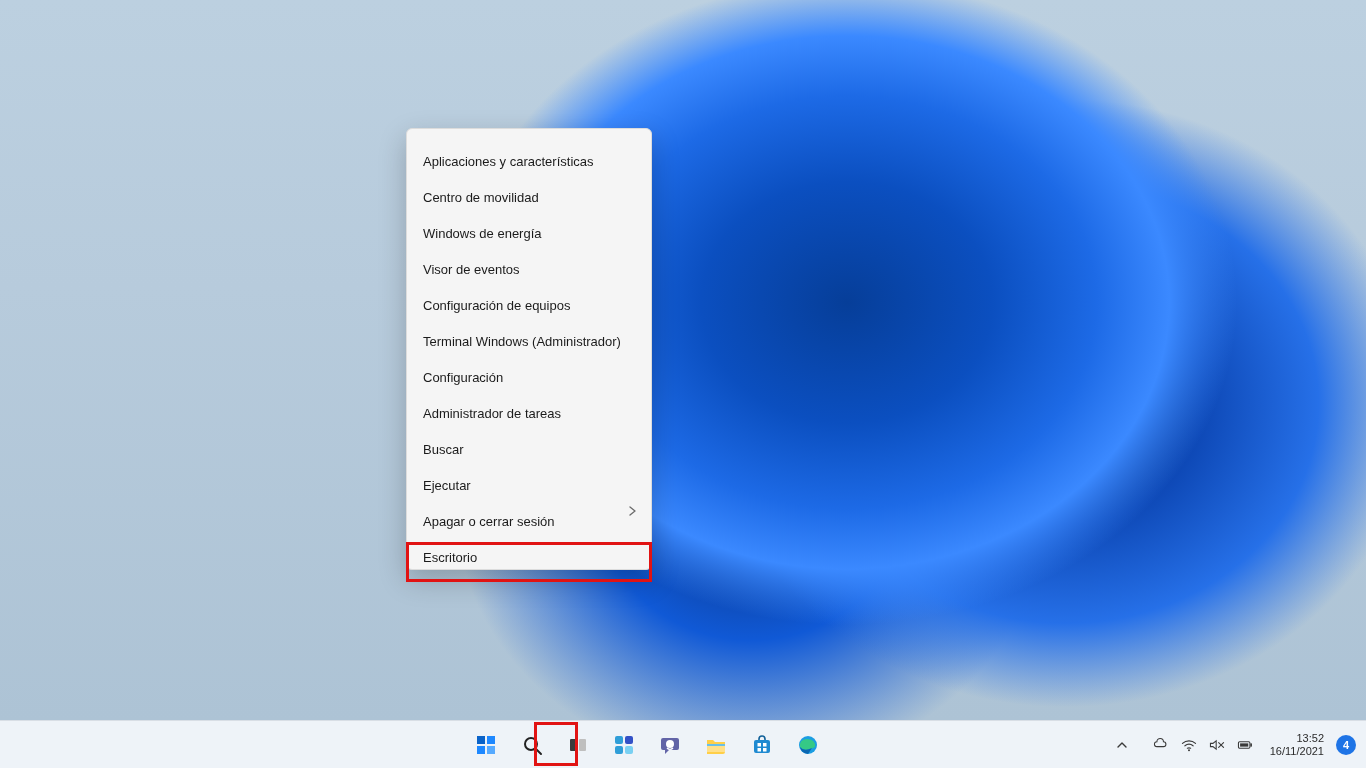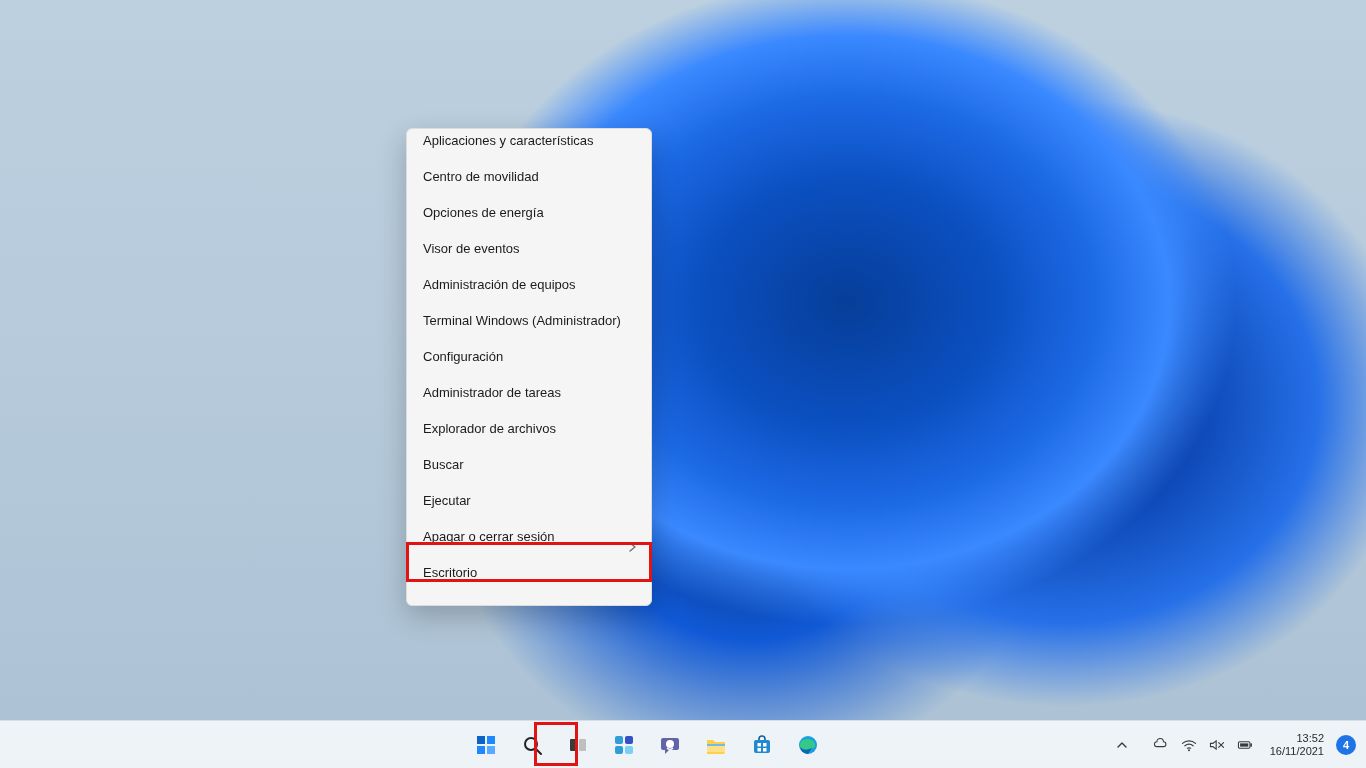--- a/index.html
+++ b/index.html
@@ -27,21 +27,21 @@
     border: 1px solid #dcdcdc;
     border-radius: 6px;
     box-shadow: 0 10px 28px rgba(0,0,0,0.22);
     padding: 4px 0;
     font-size: 13px;
     color: #1b1b1b;
   }
   .ctx-item {
     position: relative;
     display: flex;
-    align-items: flex-start;
+    align-items: flex-end;
     height: 36px;
     padding: 0 16px;
     cursor: default;
   }
   .ctx-item .chev {
     position: absolute;
     right: 12px;
     top: 50%;
     transform: translateY(-50%);
     color: #6b6b6b;
@@ -117,39 +117,36 @@
 <div class="desktop"></div>
 
 <div class="ctx-menu" id="ctx-menu">
     <div class="ctx-item">
       <span>Aplicaciones y características</span>
     </div>
     <div class="ctx-item">
       <span>Centro de movilidad</span>
     </div>
     <div class="ctx-item">
-      <span>Opciones de energía</span>
+      <span>Windows de energía</span>
     </div>
     <div class="ctx-item">
       <span>Visor de eventos</span>
     </div>
     <div class="ctx-item">
-      <span>Administración de equipos</span>
+      <span>Configuración de equipos</span>
     </div>
     <div class="ctx-item">
       <span>Terminal Windows (Administrador)</span>
     </div>
     <div class="ctx-item">
       <span>Configuración</span>
     </div>
     <div class="ctx-item">
       <span>Administrador de tareas</span>
-    </div>
-    <div class="ctx-item">
-      <span>Explorador de archivos</span>
     </div>
     <div class="ctx-item">
       <span>Buscar</span>
     </div>
     <div class="ctx-item">
       <span>Ejecutar</span>
     </div>
     <div class="ctx-item">
       <span>Apagar o cerrar sesión</span>
       <span class="chev">

